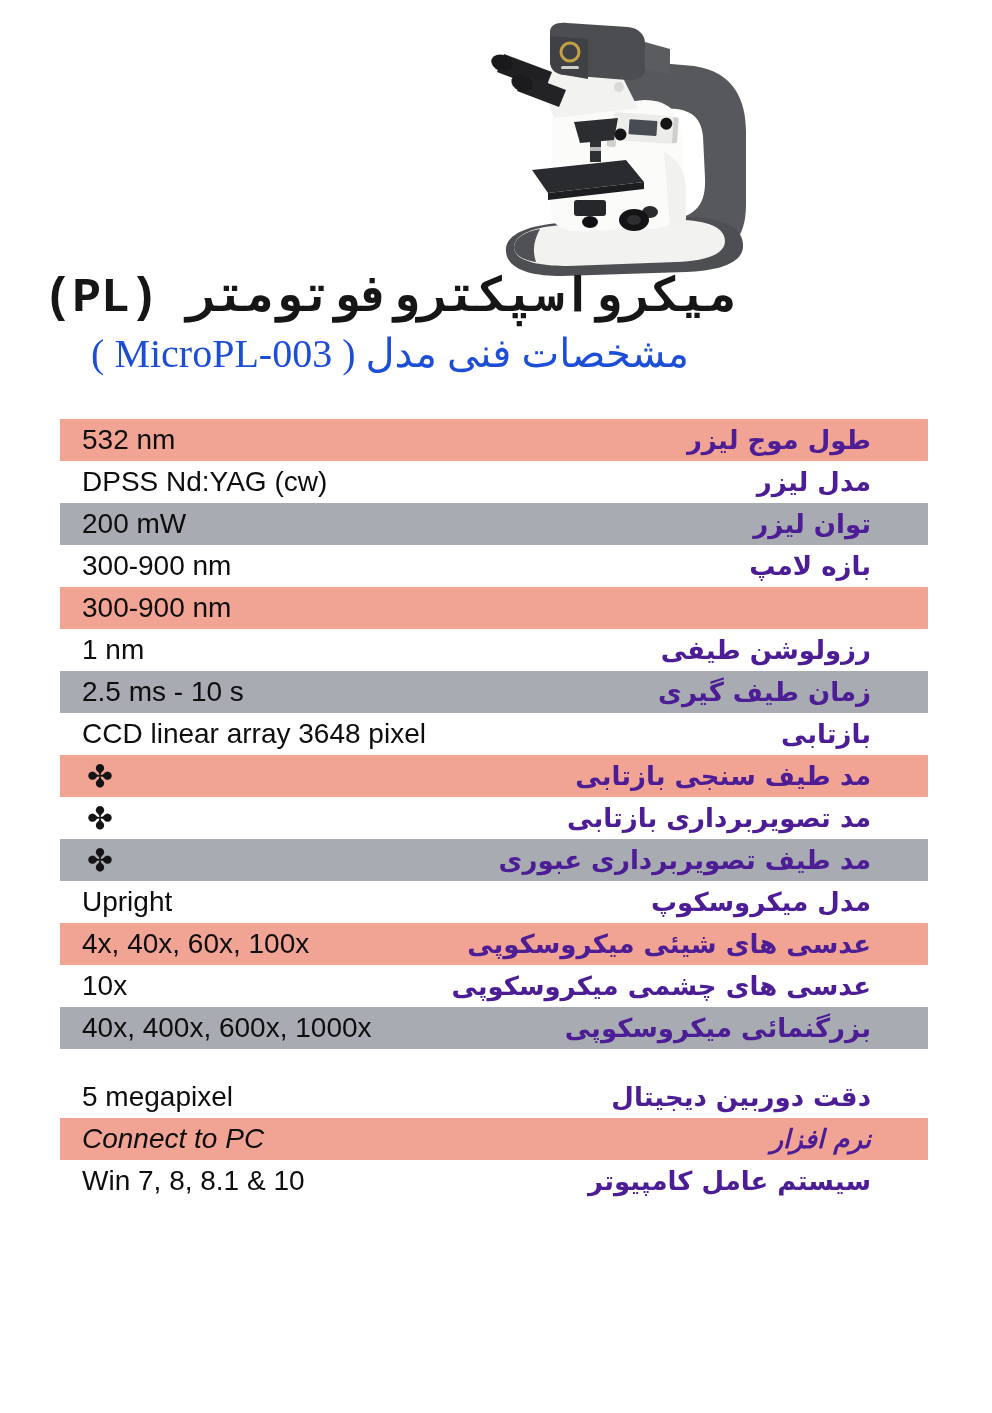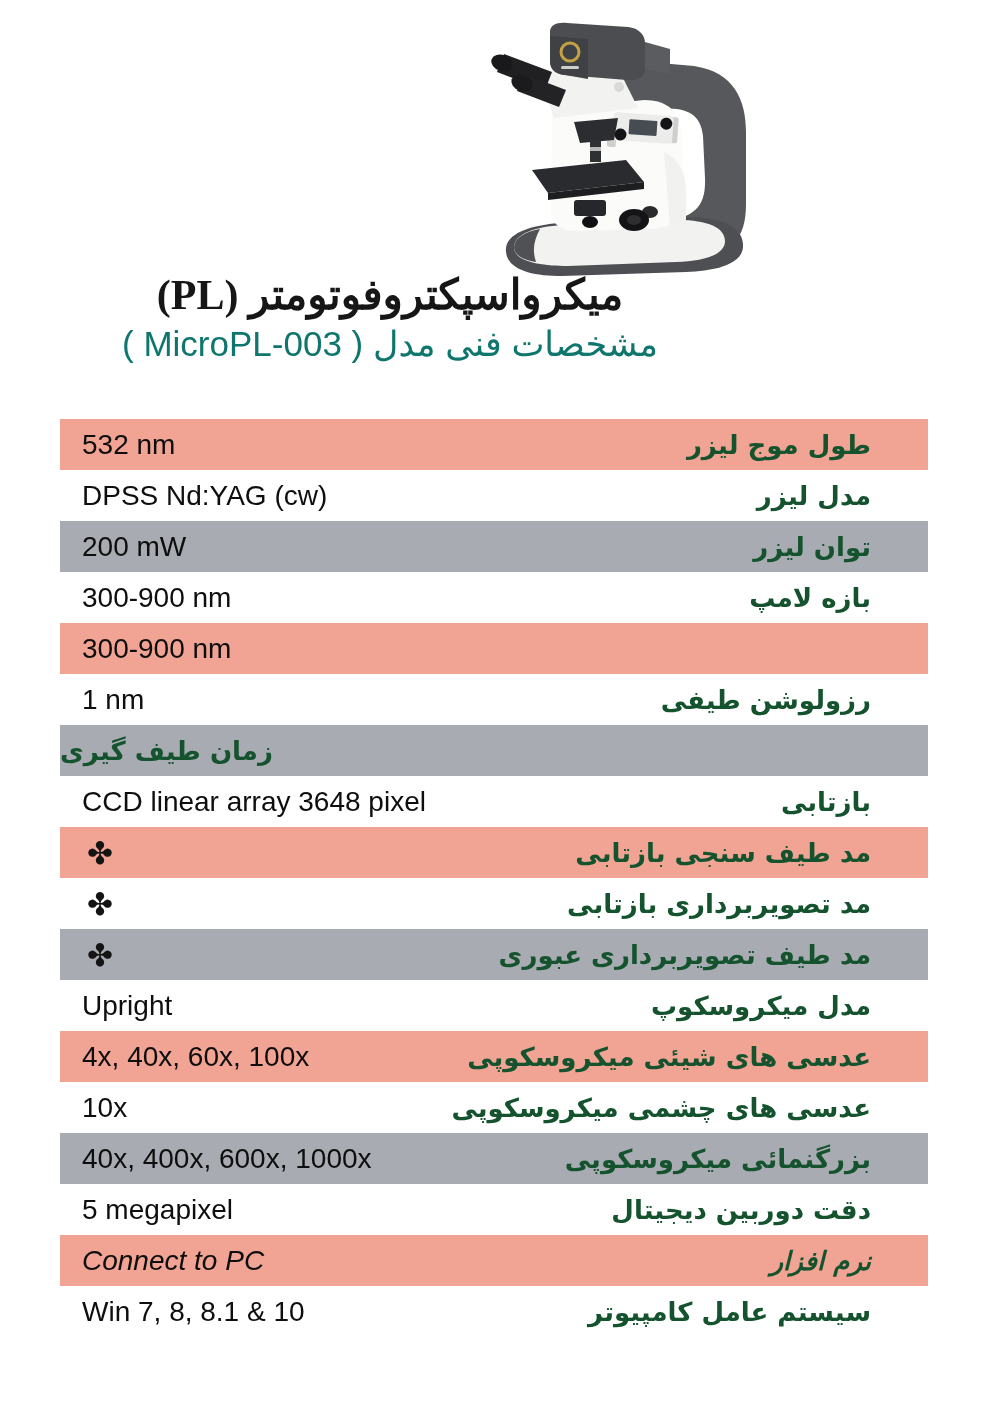--- a/index.html
+++ b/index.html
@@ -5,41 +5,41 @@
   html,body{margin:0;padding:0;}
   body{
     width:992px;height:1413px;position:relative;overflow:hidden;
     background:#ffffff;color:#121212;
     font-family:"Liberation Sans",sans-serif;
   }
   .product{position:absolute;left:448px;top:12px;width:336px;height:276px;margin:0;}
   .product svg{width:100%;height:100%;display:block;}
   .header{position:absolute;left:28px;top:272px;width:724px;text-align:center;}
   .title{
-    margin:0;font-family:Liberation Serif, serif;font-size:42px;line-height:1.1;
+    margin:0;font-family:Liberation Mono, monospace;font-size:48px;line-height:1.1;
     font-weight:700;color:#161616;direction:rtl;letter-spacing:0;
   }
   .subtitle{
-    margin:7px 0 0;font-family:Liberation Sans, sans-serif;font-size:35px;line-height:1.1;
-    font-weight:400;color:#0f766e;direction:rtl;
+    margin:7px 0 0;font-family:Liberation Serif, serif;font-size:40px;line-height:1.1;
+    font-weight:400;color:#1d4ed8;direction:rtl;
   }
   .spec-table{position:absolute;left:60px;top:419px;width:868px;}
   .row{
-    height:51px;display:flex;align-items:center;justify-content:space-between;
+    height:42px;display:flex;align-items:center;justify-content:space-between;
     box-sizing:border-box;
   }
   .value{
     padding-left:22px;font-size:28px;color:#0e0e0e;white-space:nowrap;
     font-family:"Liberation Sans","DejaVu Sans",sans-serif;
   }
   .value.icon{
     font-family:"DejaVu Sans",sans-serif;font-size:31px;padding-left:27px;color:#141414;
   }
   .label{
-    padding-right:57px;font-size:26px;font-weight:700;color:#14532d;direction:rtl;
+    padding-right:57px;font-size:26px;font-weight:700;color:#4c1d95;direction:rtl;
     white-space:nowrap;font-family:"DejaVu Sans",sans-serif;
   }
 </style>
 </head>
 <body>
 
 <main class="sheet">
 
   <figure class="product">
     <svg viewBox="0 0 336 276" xmlns="http://www.w3.org/2000/svg">
@@ -139,20 +139,21 @@
   <div class="row" style="background: rgb(241, 164, 148);">
     <div class="value">300-900 nm</div>
   </div>
 
   <div class="row" style="background: transparent;">
     <div class="value">1 nm</div>
     <div class="label" dir="rtl">رزولوشن طیفی</div>
   </div>
 
   <div class="row" style="background: rgb(168, 171, 178);">
+    <div class="value">2.5 ms - 10 s</div>
     <div class="label" dir="rtl">زمان طیف گیری</div>
   </div>
 
   <div class="row" style="background: transparent;">
     <div class="value">CCD linear array 3648 pixel</div>
     <div class="label" dir="rtl">بازتابی</div>
   </div>
 
   <div class="row" style="background: rgb(241, 164, 148);">
     <div class="value icon">✤</div>
@@ -182,21 +183,21 @@
   <div class="row" style="background: transparent;">
     <div class="value">10x</div>
     <div class="label" dir="rtl">عدسی های چشمی میکروسکوپی</div>
   </div>
 
   <div class="row" style="background: rgb(168, 171, 178);">
     <div class="value">40x, 400x, 600x, 1000x</div>
     <div class="label" dir="rtl">بزرگنمائی میکروسکوپی</div>
   </div>
 
-  <div class="row" style="background: transparent;">
+  <div class="row" style="background: transparent; margin-top: 27px;">
     <div class="value">5 megapixel</div>
     <div class="label" dir="rtl">دقت دوربین دیجیتال</div>
   </div>
 
   <div class="row" style="background: rgb(241, 164, 148); font-style: italic;">
     <div class="value">Connect to PC</div>
     <div class="label" dir="rtl">نرم افزار</div>
   </div>
 
   <div class="row" style="background: transparent;">

